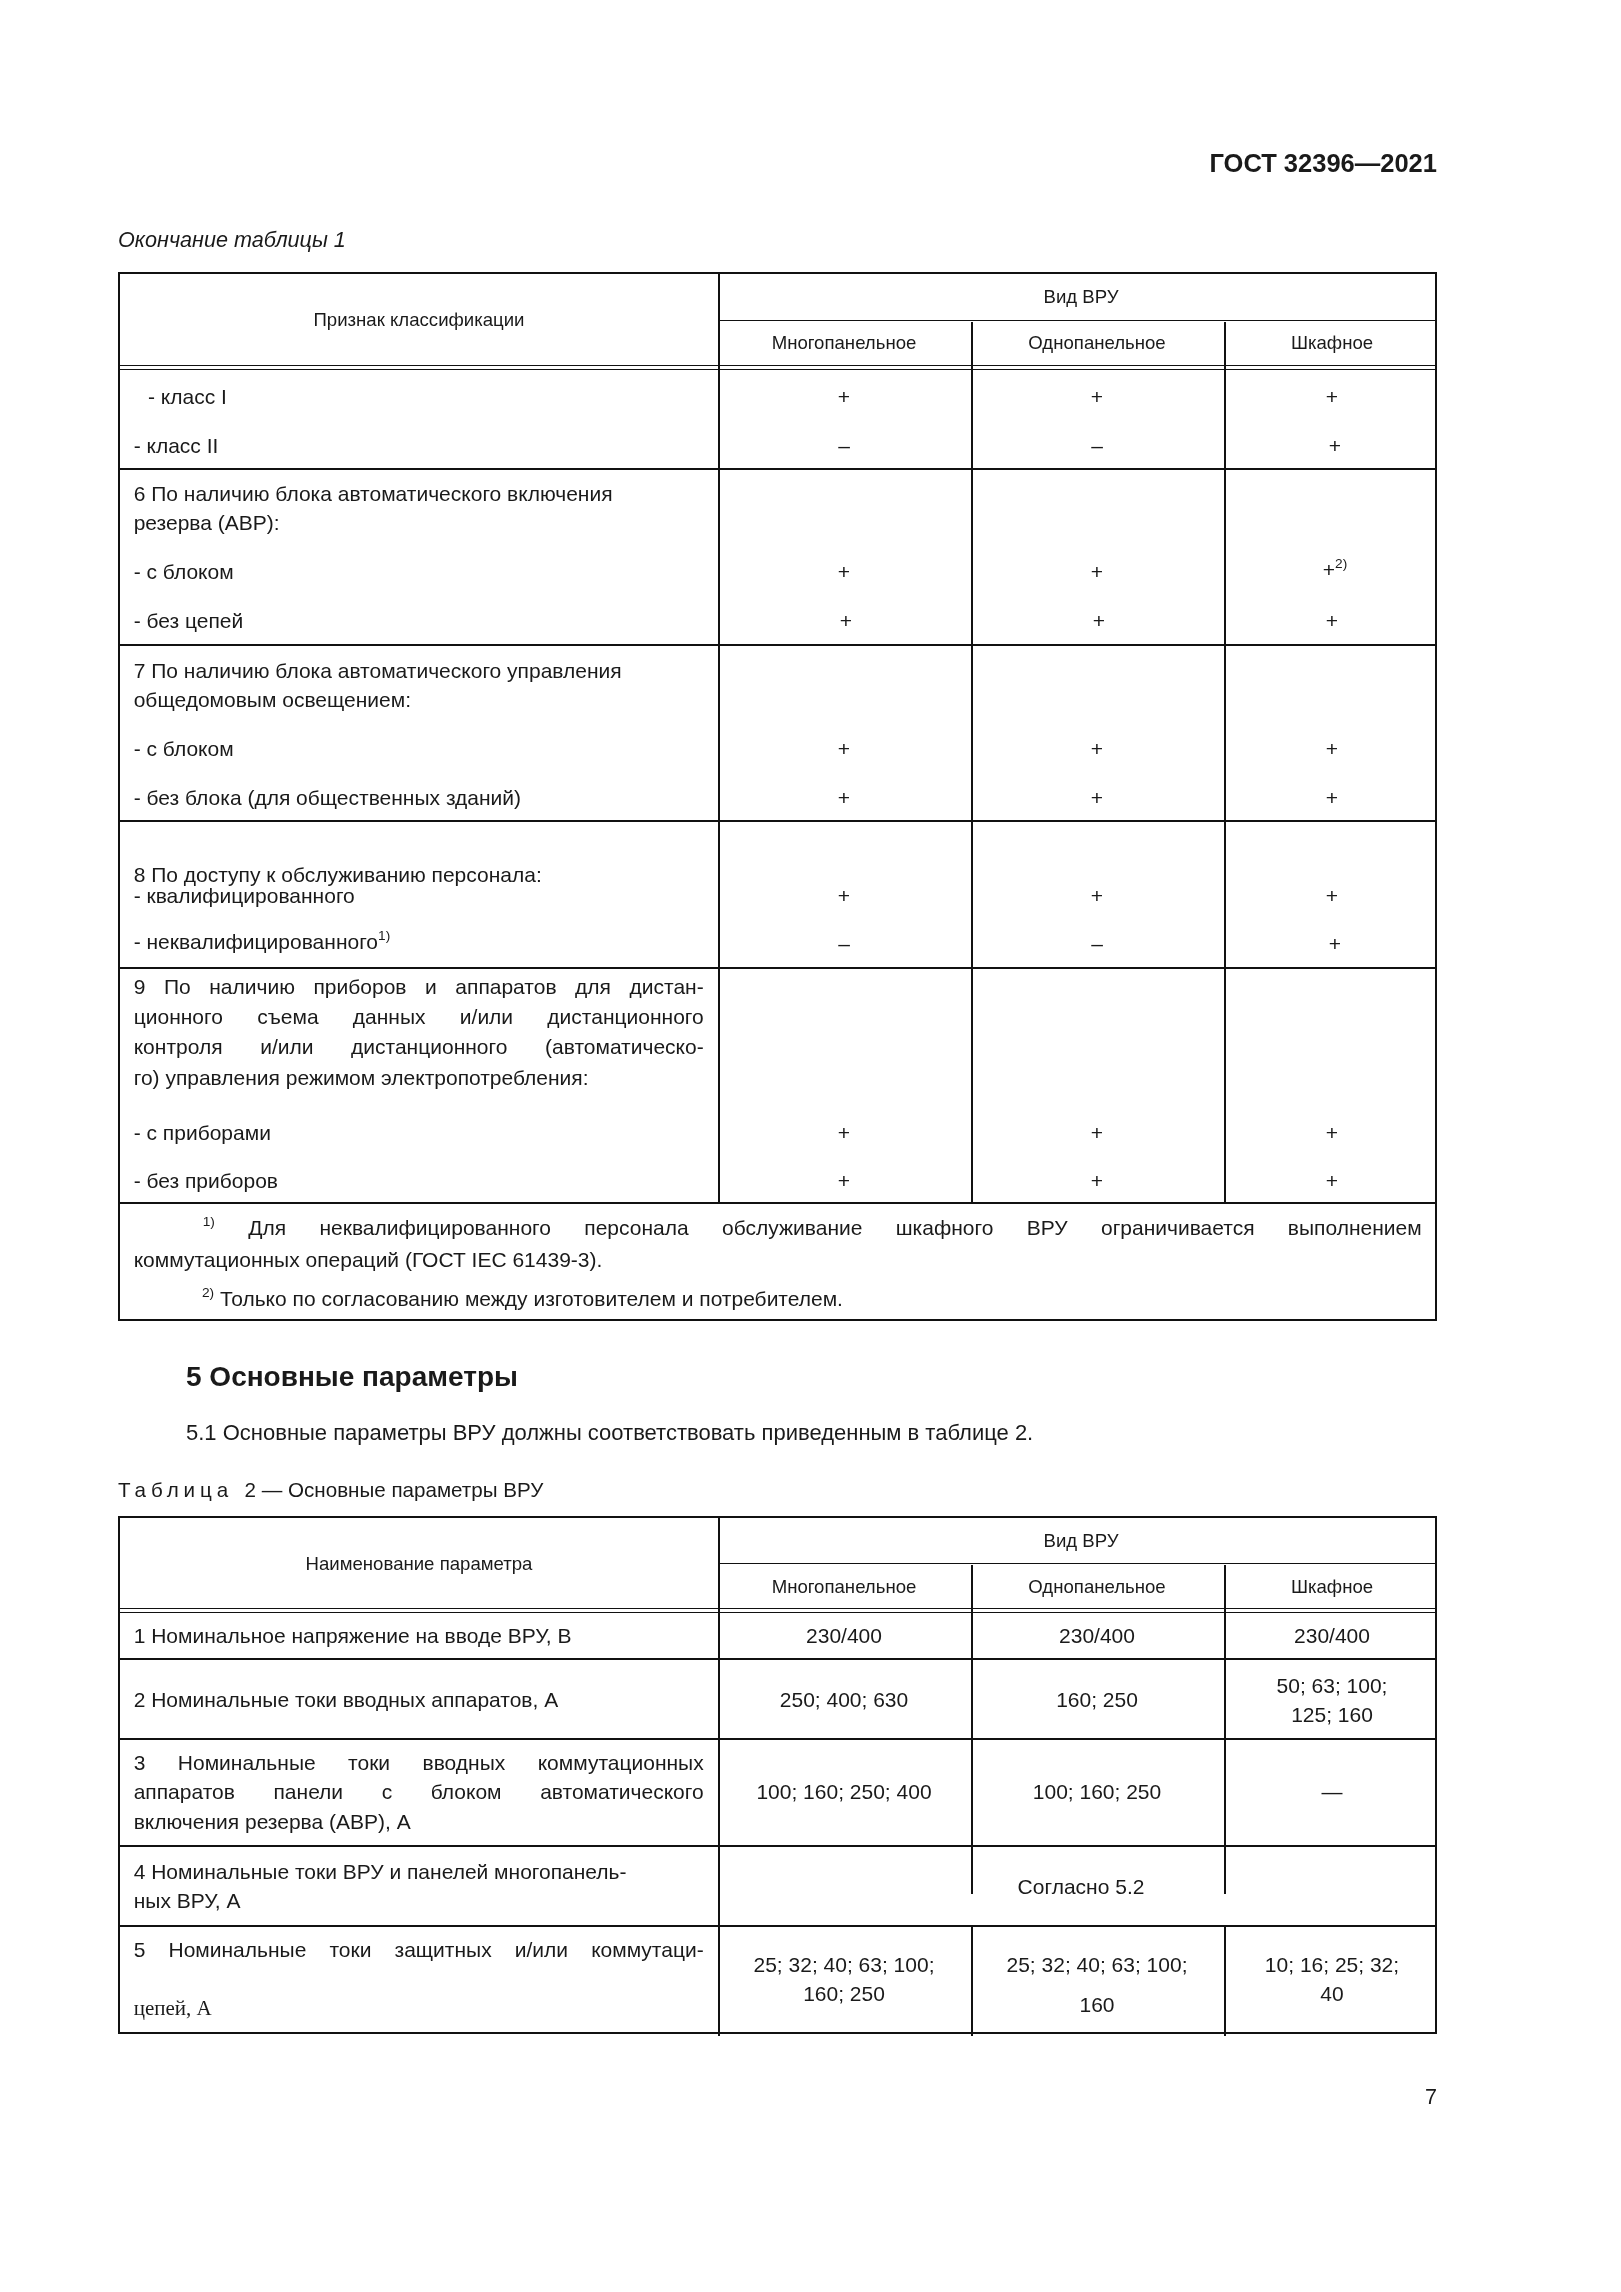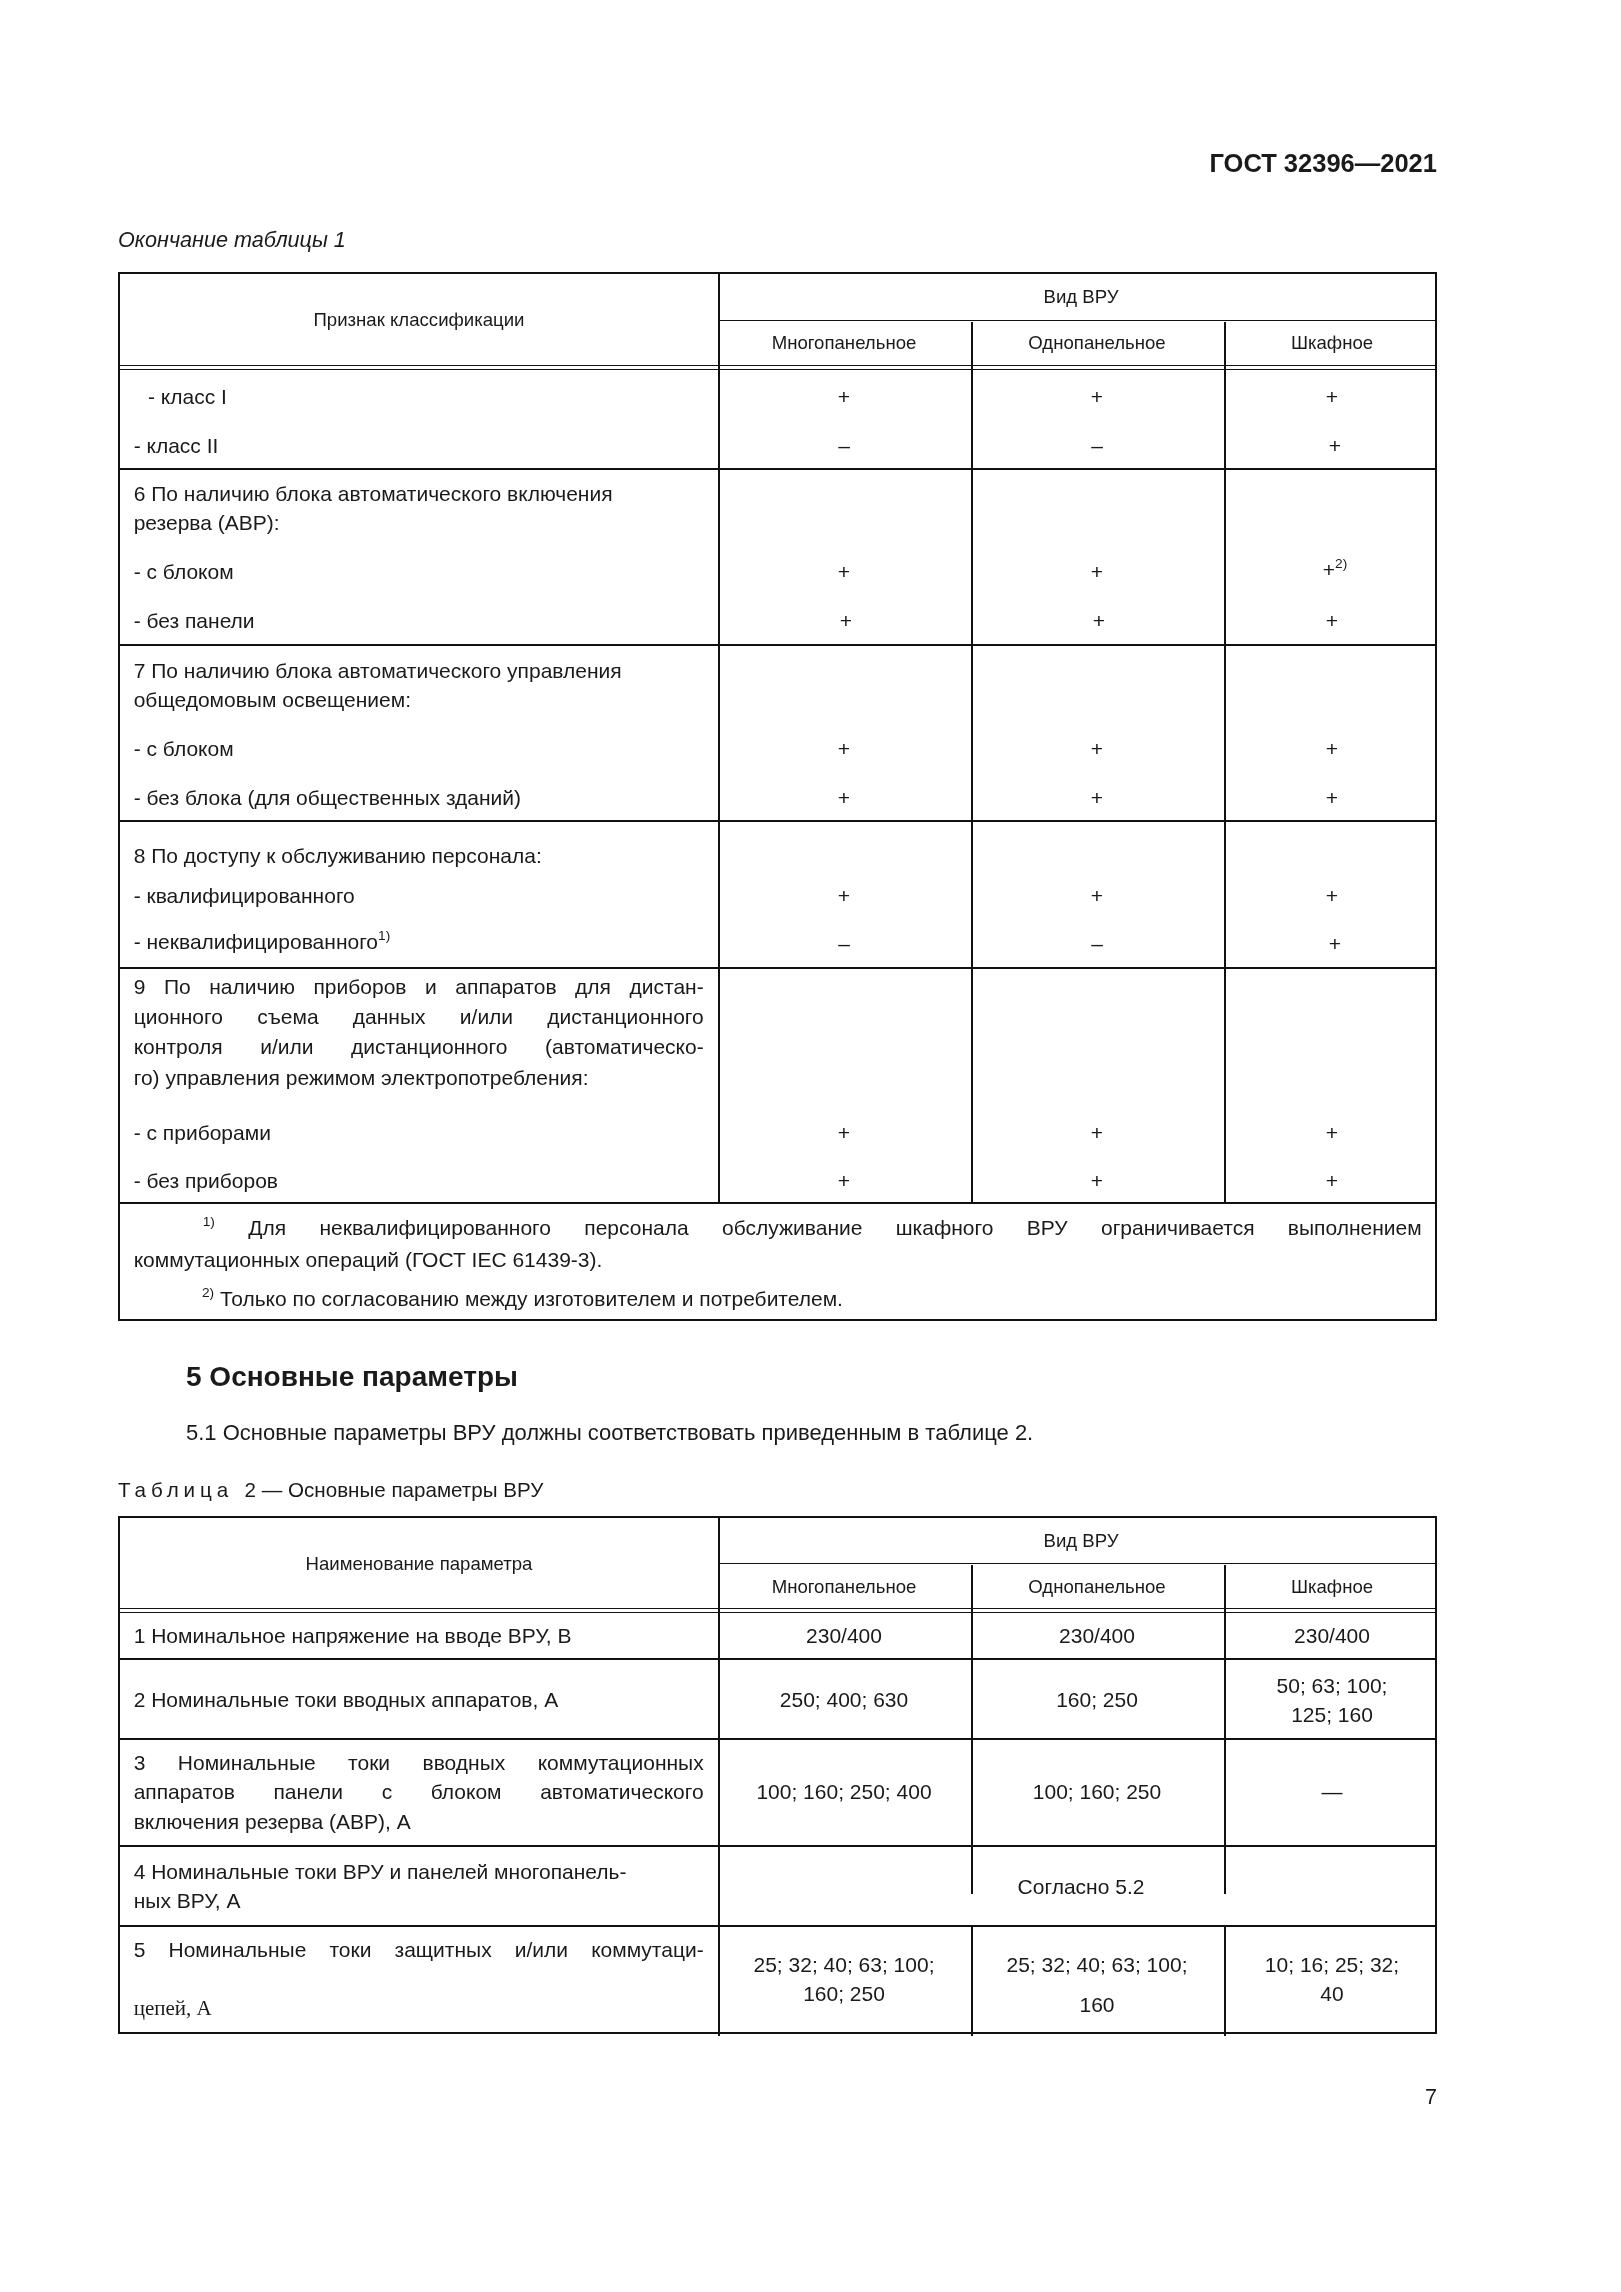--- a/index.html
+++ b/index.html
@@ -62,37 +62,37 @@
   <div class="cell-text ctr" style="left:724px; top:171px;">–</div>
   <div class="cell-text ctr" style="left:977px; top:171px;">–</div>
   <div class="cell-text ctr" style="left:1215px; top:171px;">+</div>
 
   <div class="cell-text" style="left:13.7px; top:219px;">6 По наличию блока автоматического включения</div>
   <div class="cell-text" style="left:13.7px; top:248px;">резерва (АВР):</div>
   <div class="cell-text" style="left:13.7px; top:297px;">-  с блоком</div>
   <div class="cell-text ctr" style="left:724px; top:297px;">+</div>
   <div class="cell-text ctr" style="left:977px; top:297px;">+</div>
   <div class="cell-text ctr" style="left:1215px; top:297px;"><span>+</span><sup>2)</sup></div>
-  <div class="cell-text" style="left:13.7px; top:346px;">-  без панели</div>
+  <div class="cell-text" style="left:13.7px; top:346px;">-  без цепей</div>
   <div class="cell-text ctr" style="left:726px; top:346px;">+</div>
   <div class="cell-text ctr" style="left:979px; top:346px;">+</div>
   <div class="cell-text ctr" style="left:1212px; top:346px;">+</div>
 
   <div class="cell-text" style="left:13.7px; top:396px;">7 По наличию блока автоматического управления</div>
   <div class="cell-text" style="left:13.7px; top:425px;">общедомовым освещением:</div>
   <div class="cell-text" style="left:13.7px; top:474px;">-  с блоком</div>
   <div class="cell-text ctr" style="left:724px; top:474px;">+</div>
   <div class="cell-text ctr" style="left:977px; top:474px;">+</div>
   <div class="cell-text ctr" style="left:1212px; top:474px;">+</div>
   <div class="cell-text" style="left:13.7px; top:523px;">-  без блока (для общественных зданий)</div>
   <div class="cell-text ctr" style="left:724px; top:523px;">+</div>
   <div class="cell-text ctr" style="left:977px; top:523px;">+</div>
   <div class="cell-text ctr" style="left:1212px; top:523px;">+</div>
 
-  <div class="cell-text" style="left:13.7px; top:581px;">8 По доступу к обслуживанию персонала:</div>
+  <div class="cell-text" style="left:13.7px; top:600px;">8 По доступу к обслуживанию персонала:</div>
   <div class="cell-text" style="left:13.7px; top:621px;">-  квалифицированного</div>
   <div class="cell-text ctr" style="left:724px; top:621px;">+</div>
   <div class="cell-text ctr" style="left:977px; top:621px;">+</div>
   <div class="cell-text ctr" style="left:1212px; top:621px;">+</div>
   <div class="cell-text" style="left:13.7px; top:669px;"><span>-  неквалифицированного</span><sup>1)</sup></div>
   <div class="cell-text ctr" style="left:724px; top:669px;">–</div>
   <div class="cell-text ctr" style="left:977px; top:669px;">–</div>
   <div class="cell-text ctr" style="left:1215px; top:669px;">+</div>
 
   <div class="cell-text just" style="left:13.7px; width:570px; top:712px;">9 По наличию приборов и аппаратов для дистан-</div>

